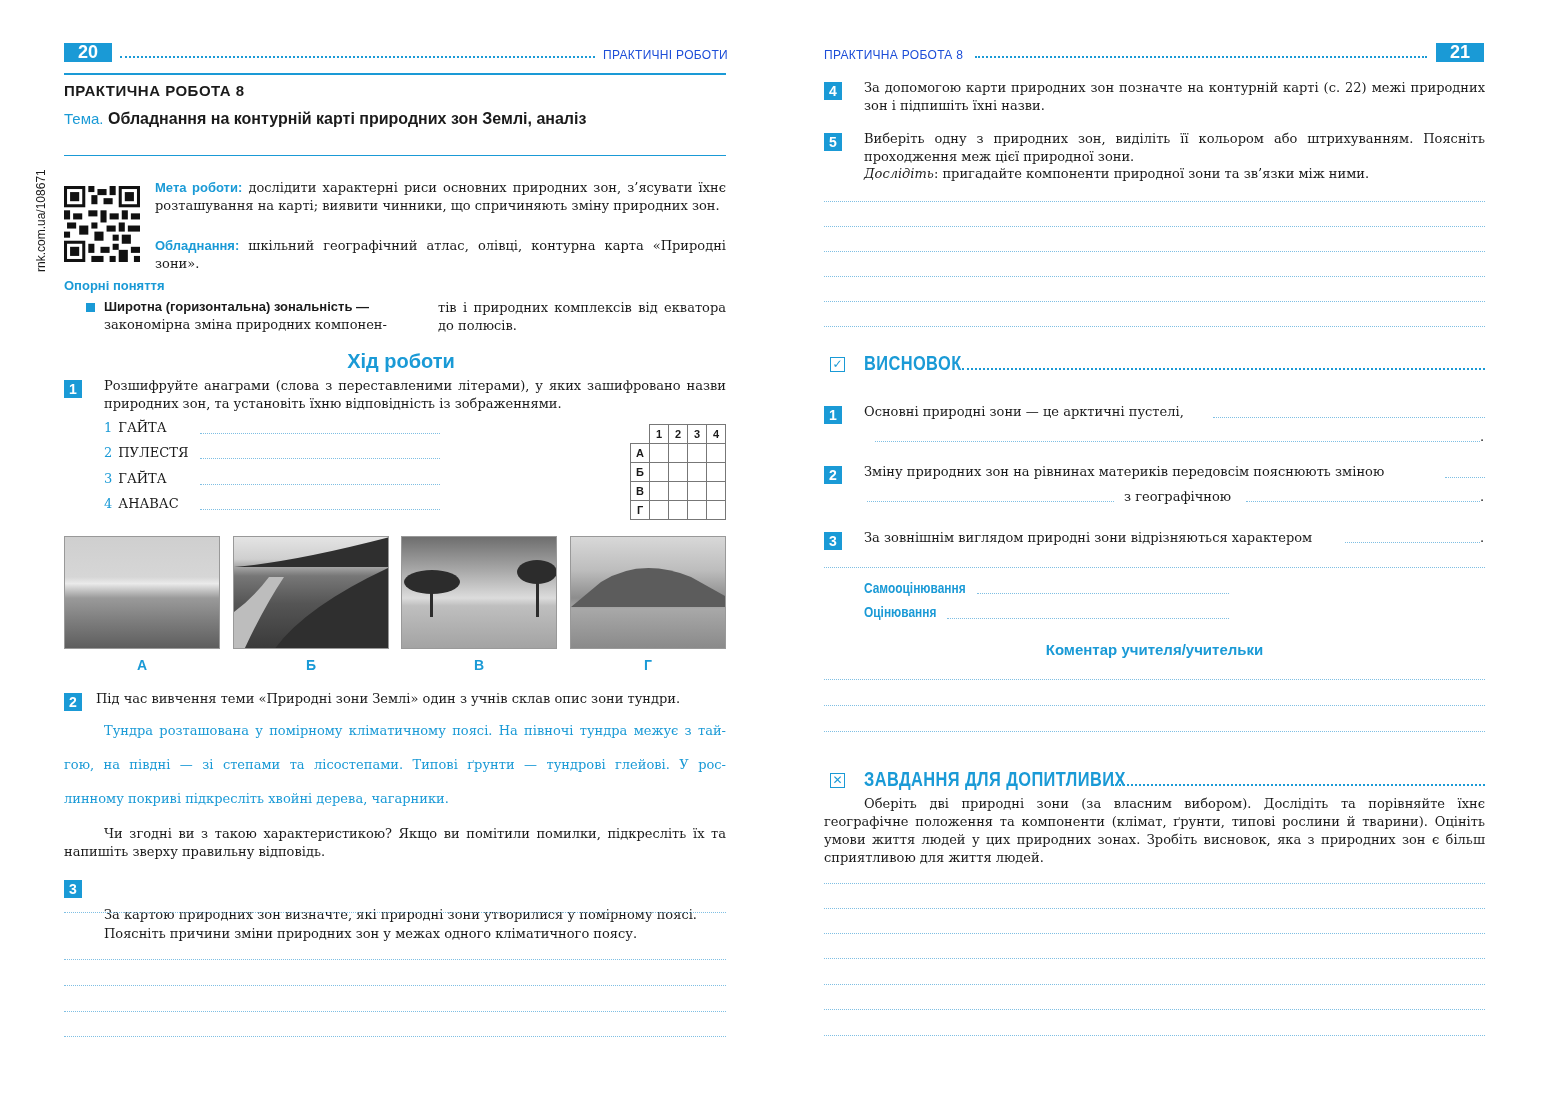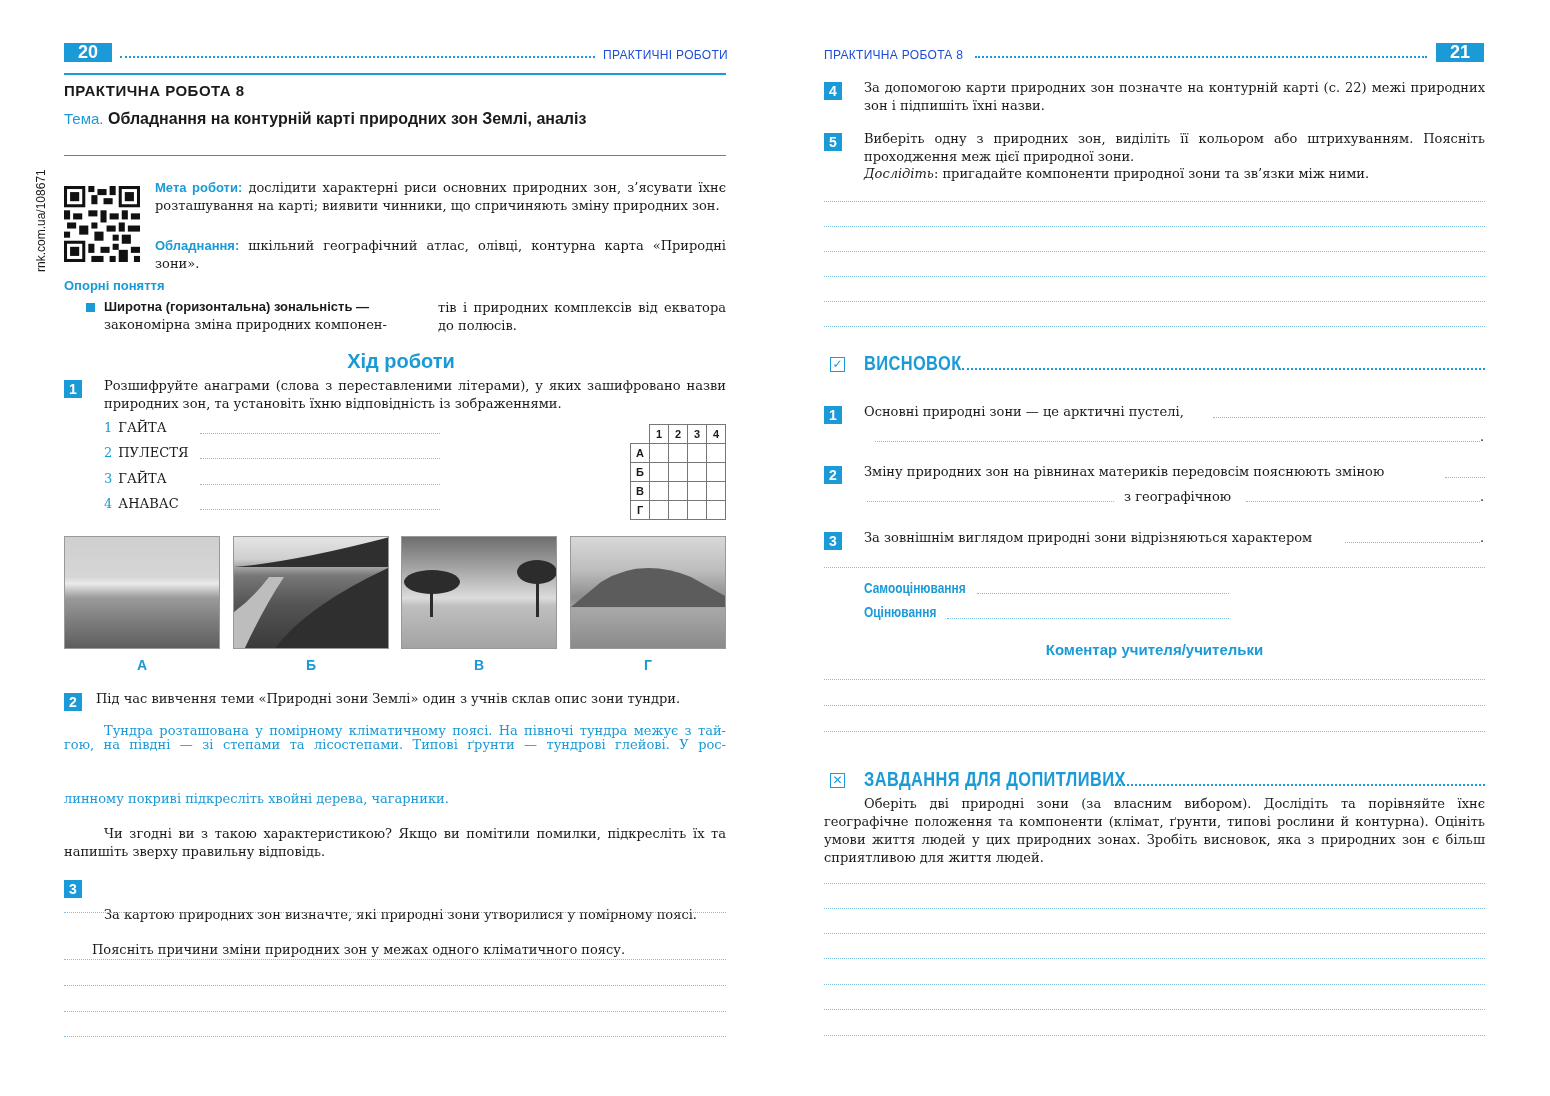--- a/index.html
+++ b/index.html
@@ -181,28 +181,28 @@
       </svg>
   </div>
   <div class="photo-label" style="left:64px;top:657px;">А</div>
   <div class="photo-label" style="left:233px;top:657px;">Б</div>
   <div class="photo-label" style="left:401px;top:657px;">В</div>
   <div class="photo-label" style="left:570px;top:657px;">Г</div>
 
   <div class="num-box" style="left:64px;top:693px;">2</div>
   <div class="txt" style="left:96px;top:690px;width:622px;">Під час вивчення теми «Природні зони Землі» один з учнів склав опис зони тундри.</div>
   <div class="txt blue" style="left:104px;top:722px;width:622px;text-align-last:justify;">Тундра розташована у помірному кліматичному поясі. На півночі тундра межує з тай-</div>
-  <div class="txt blue" style="left:64px;top:736px;width:662px;text-align-last:justify;">гою, на півдні — зі степами та лісостепами. Типові ґрунти — тундрові глейові. У рос-</div>
+  <div class="txt blue" style="left:64px;top:756px;width:662px;text-align-last:justify;">гою, на півдні — зі степами та лісостепами. Типові ґрунти — тундрові глейові. У рос-</div>
   <div class="txt blue" style="left:64px;top:790px;width:662px;">линному покриві підкресліть хвойні дерева, чагарники.</div>
   <div class="txt" style="left:64px;top:825px;width:662px;text-indent:40px;">Чи згодні ви з такою характеристикою? Якщо ви помітили помилки, підкресліть їх та напишіть зверху правильну відповідь.</div>
 
   <div class="num-box" style="left:64px;top:880px;">3</div>
   <div class="txt" style="left:104px;top:906px;width:622px;">За картою природних зон визначте, які природні зони утворилися у помірному поясі.</div>
   <div class="dotline" style="left:64px;top:912px;width:662px;"></div>
-  <div class="txt" style="left:92px;top:925px;width:622px;margin-top:16px;">Поясніть причини зміни природних зон у межах одного кліматичного поясу.</div>
+  <div class="txt" style="left:104px;top:925px;width:622px;">Поясніть причини зміни природних зон у межах одного кліматичного поясу.</div>
   <div class="dotline" style="left:64px;top:959px;width:662px;"></div>
   <div class="dotline" style="left:64px;top:985px;width:662px;"></div>
   <div class="dotline" style="left:64px;top:1011px;width:662px;"></div>
   <div class="dotline" style="left:64px;top:1036px;width:662px;"></div>
 </div>
 
 <div>
   <div class="head-title" style="left:824px;top:48px;">ПРАКТИЧНА РОБОТА 8</div>
   <div class="head-dots" style="left:975px;top:56px;width:452px;"></div>
   <div class="page-num" style="left:1436px;top:43px;width:48px;">21</div>
@@ -252,21 +252,21 @@
   <div class="dotline" style="left:947px;top:618px;width:282px;border-bottom-width:1px;"></div>
 
   <div class="abs label-blue" style="left:824px;width:661px;text-align:center;top:641px;font-size:15px;">Коментар учителя/учительки</div>
   <div class="dotline" style="left:824px;top:679px;width:661px;"></div>
   <div class="dotline" style="left:824px;top:705px;width:661px;"></div>
   <div class="dotline" style="left:824px;top:731px;width:661px;"></div>
 
   <div class="icon-box" style="left:830px;top:773px;">✕</div>
   <div class="section-title" style="left:864px;top:768px;">ЗАВДАННЯ ДЛЯ ДОПИТЛИВИХ</div>
   <div class="head-dots" style="left:1112px;top:784px;width:373px;"></div>
-  <div class="txt" style="left:824px;top:795px;width:661px;text-indent:40px;">Оберіть дві природні зони (за власним вибором). Дослідіть та порівняйте їхнє географічне положення та компоненти (клімат, ґрунти, типові рослини й контурна). Оцініть умови життя людей у цих природних зонах. Зробіть висновок, яка з природних зон є більш сприятливою для життя людей.</div>
+  <div class="txt" style="left:824px;top:795px;width:661px;text-indent:40px;">Оберіть дві природні зони (за власним вибором). Дослідіть та порівняйте їхнє географічне положення та компоненти (клімат, ґрунти, типові рослини й тварини). Оцініть умови життя людей у цих природних зонах. Зробіть висновок, яка з природних зон є більш сприятливою для життя людей.</div>
   <div class="dotline" style="left:824px;top:883px;width:661px;"></div>
   <div class="dotline" style="left:824px;top:908px;width:661px;"></div>
   <div class="dotline" style="left:824px;top:933px;width:661px;"></div>
   <div class="dotline" style="left:824px;top:958px;width:661px;"></div>
   <div class="dotline" style="left:824px;top:984px;width:661px;"></div>
   <div class="dotline" style="left:824px;top:1009px;width:661px;"></div>
   <div class="dotline" style="left:824px;top:1035px;width:661px;"></div>
 </div>
 
 </body></html>

